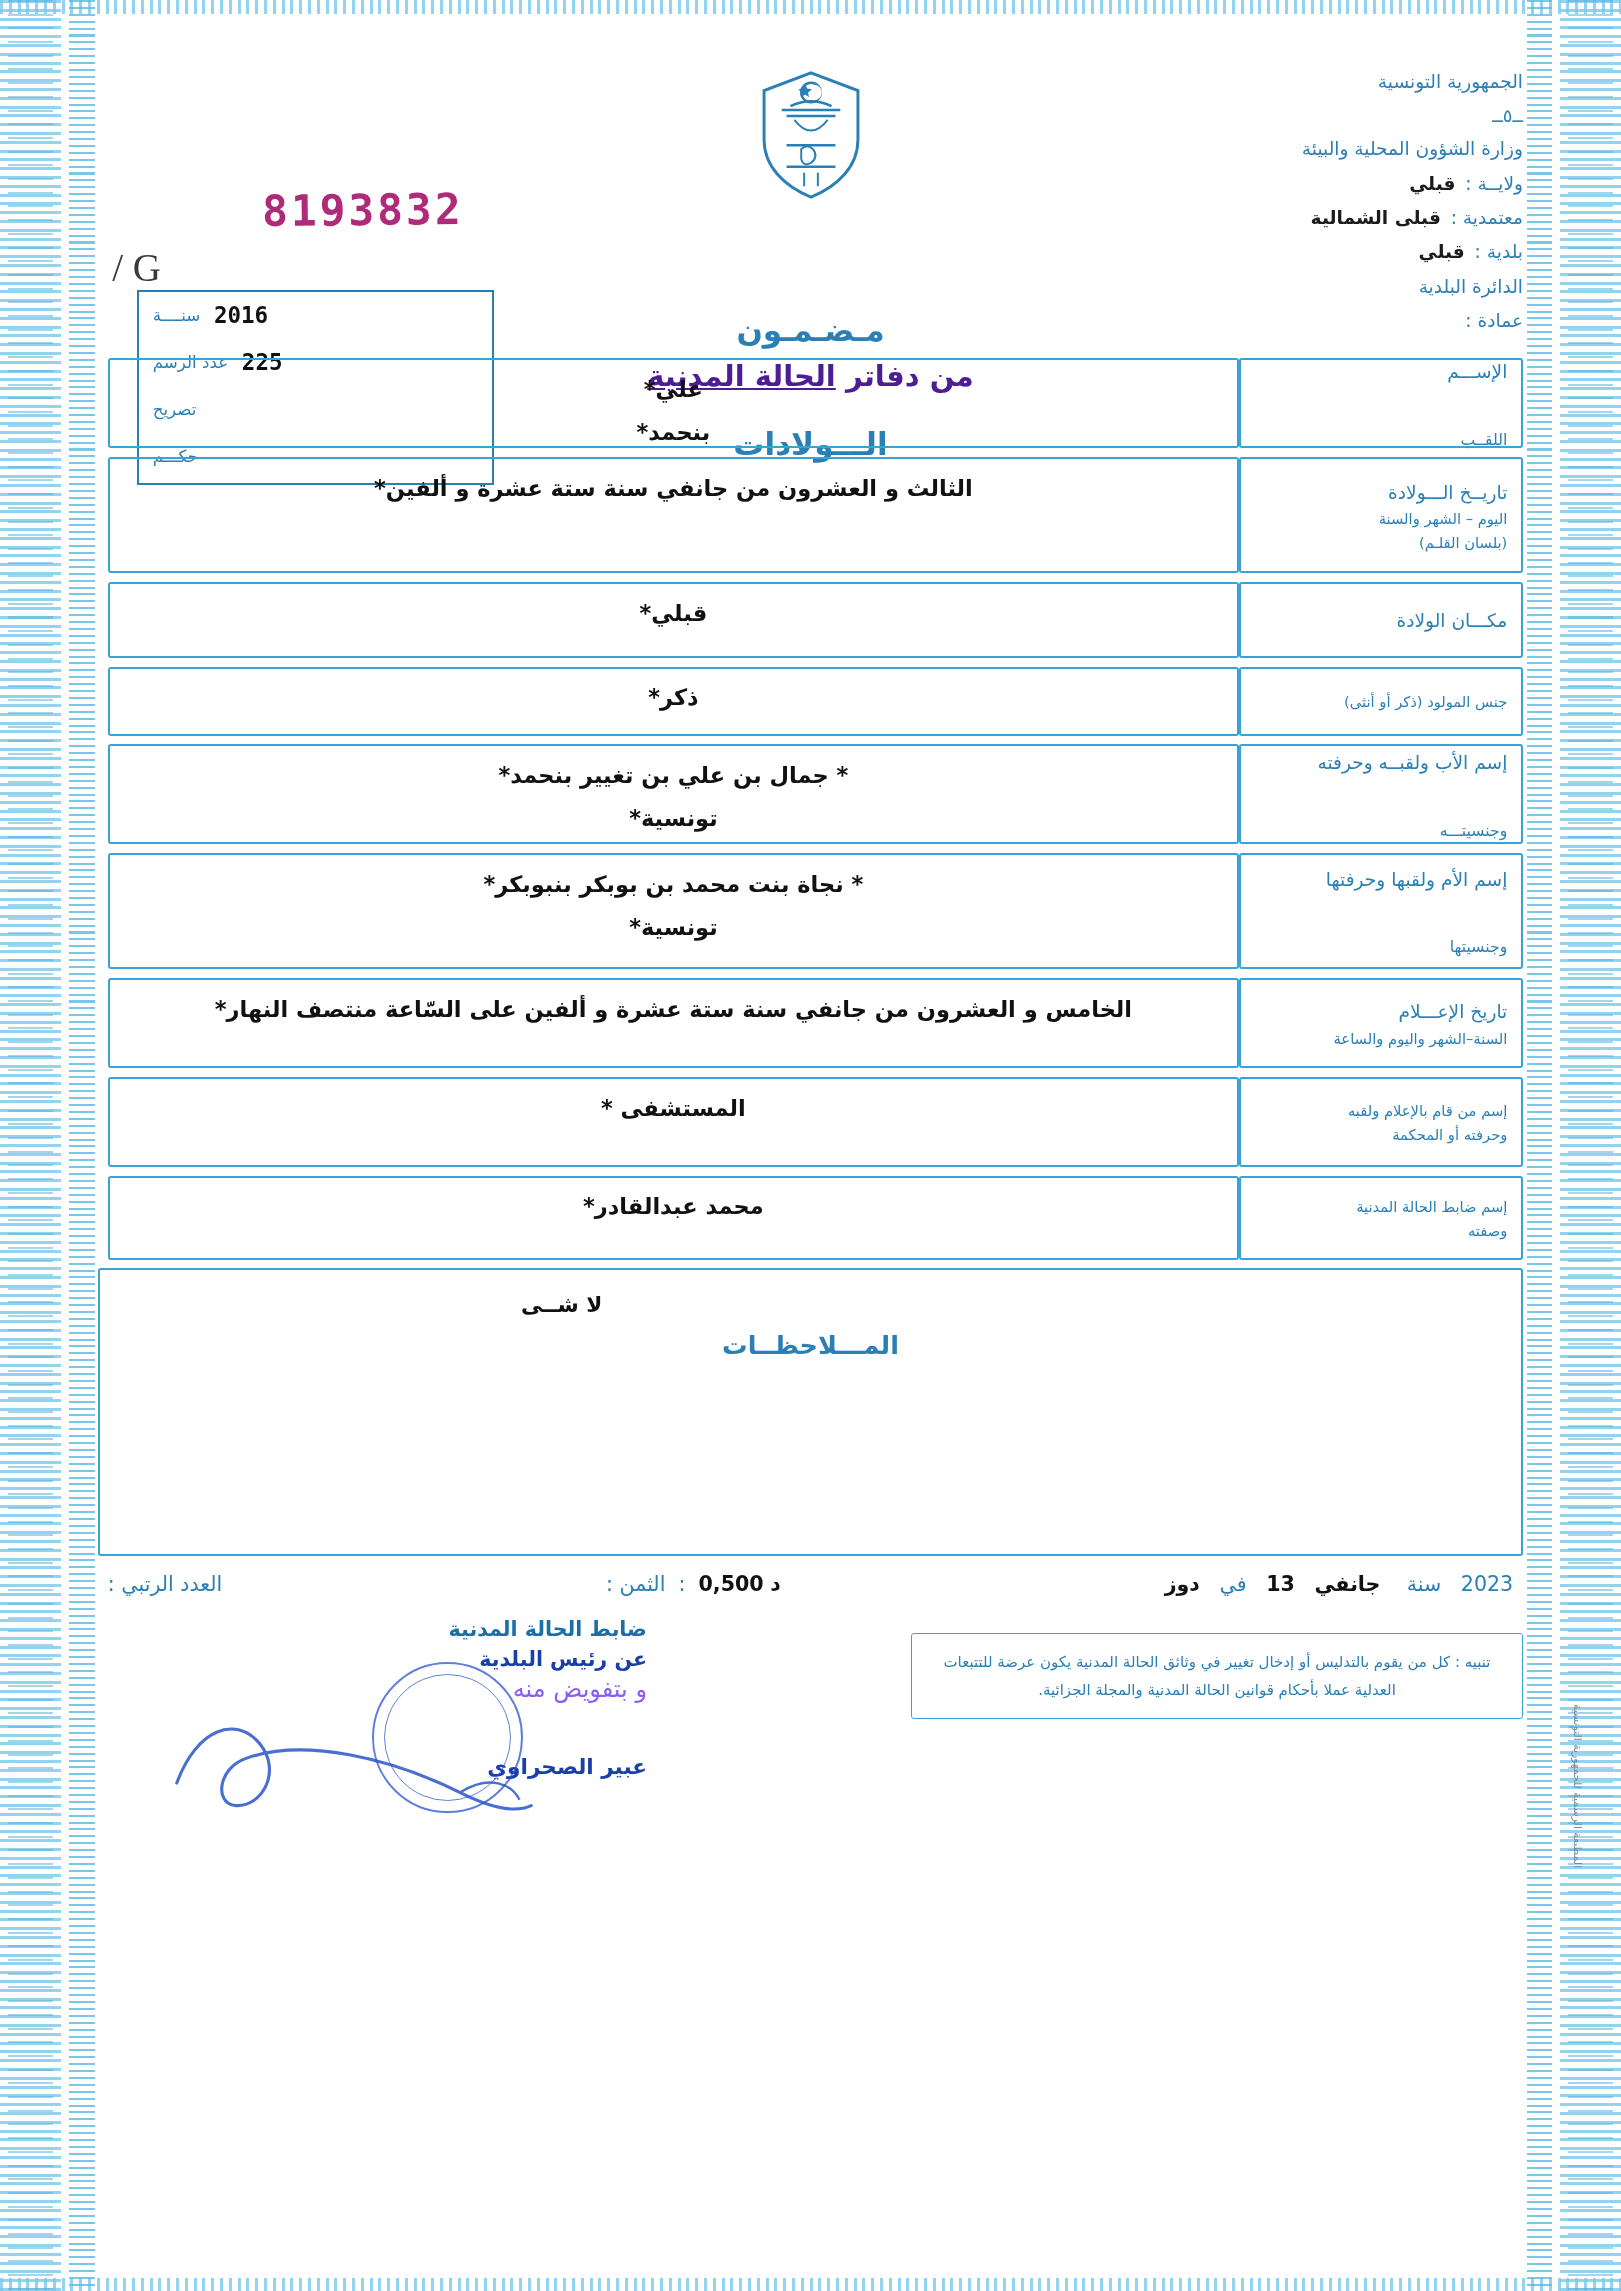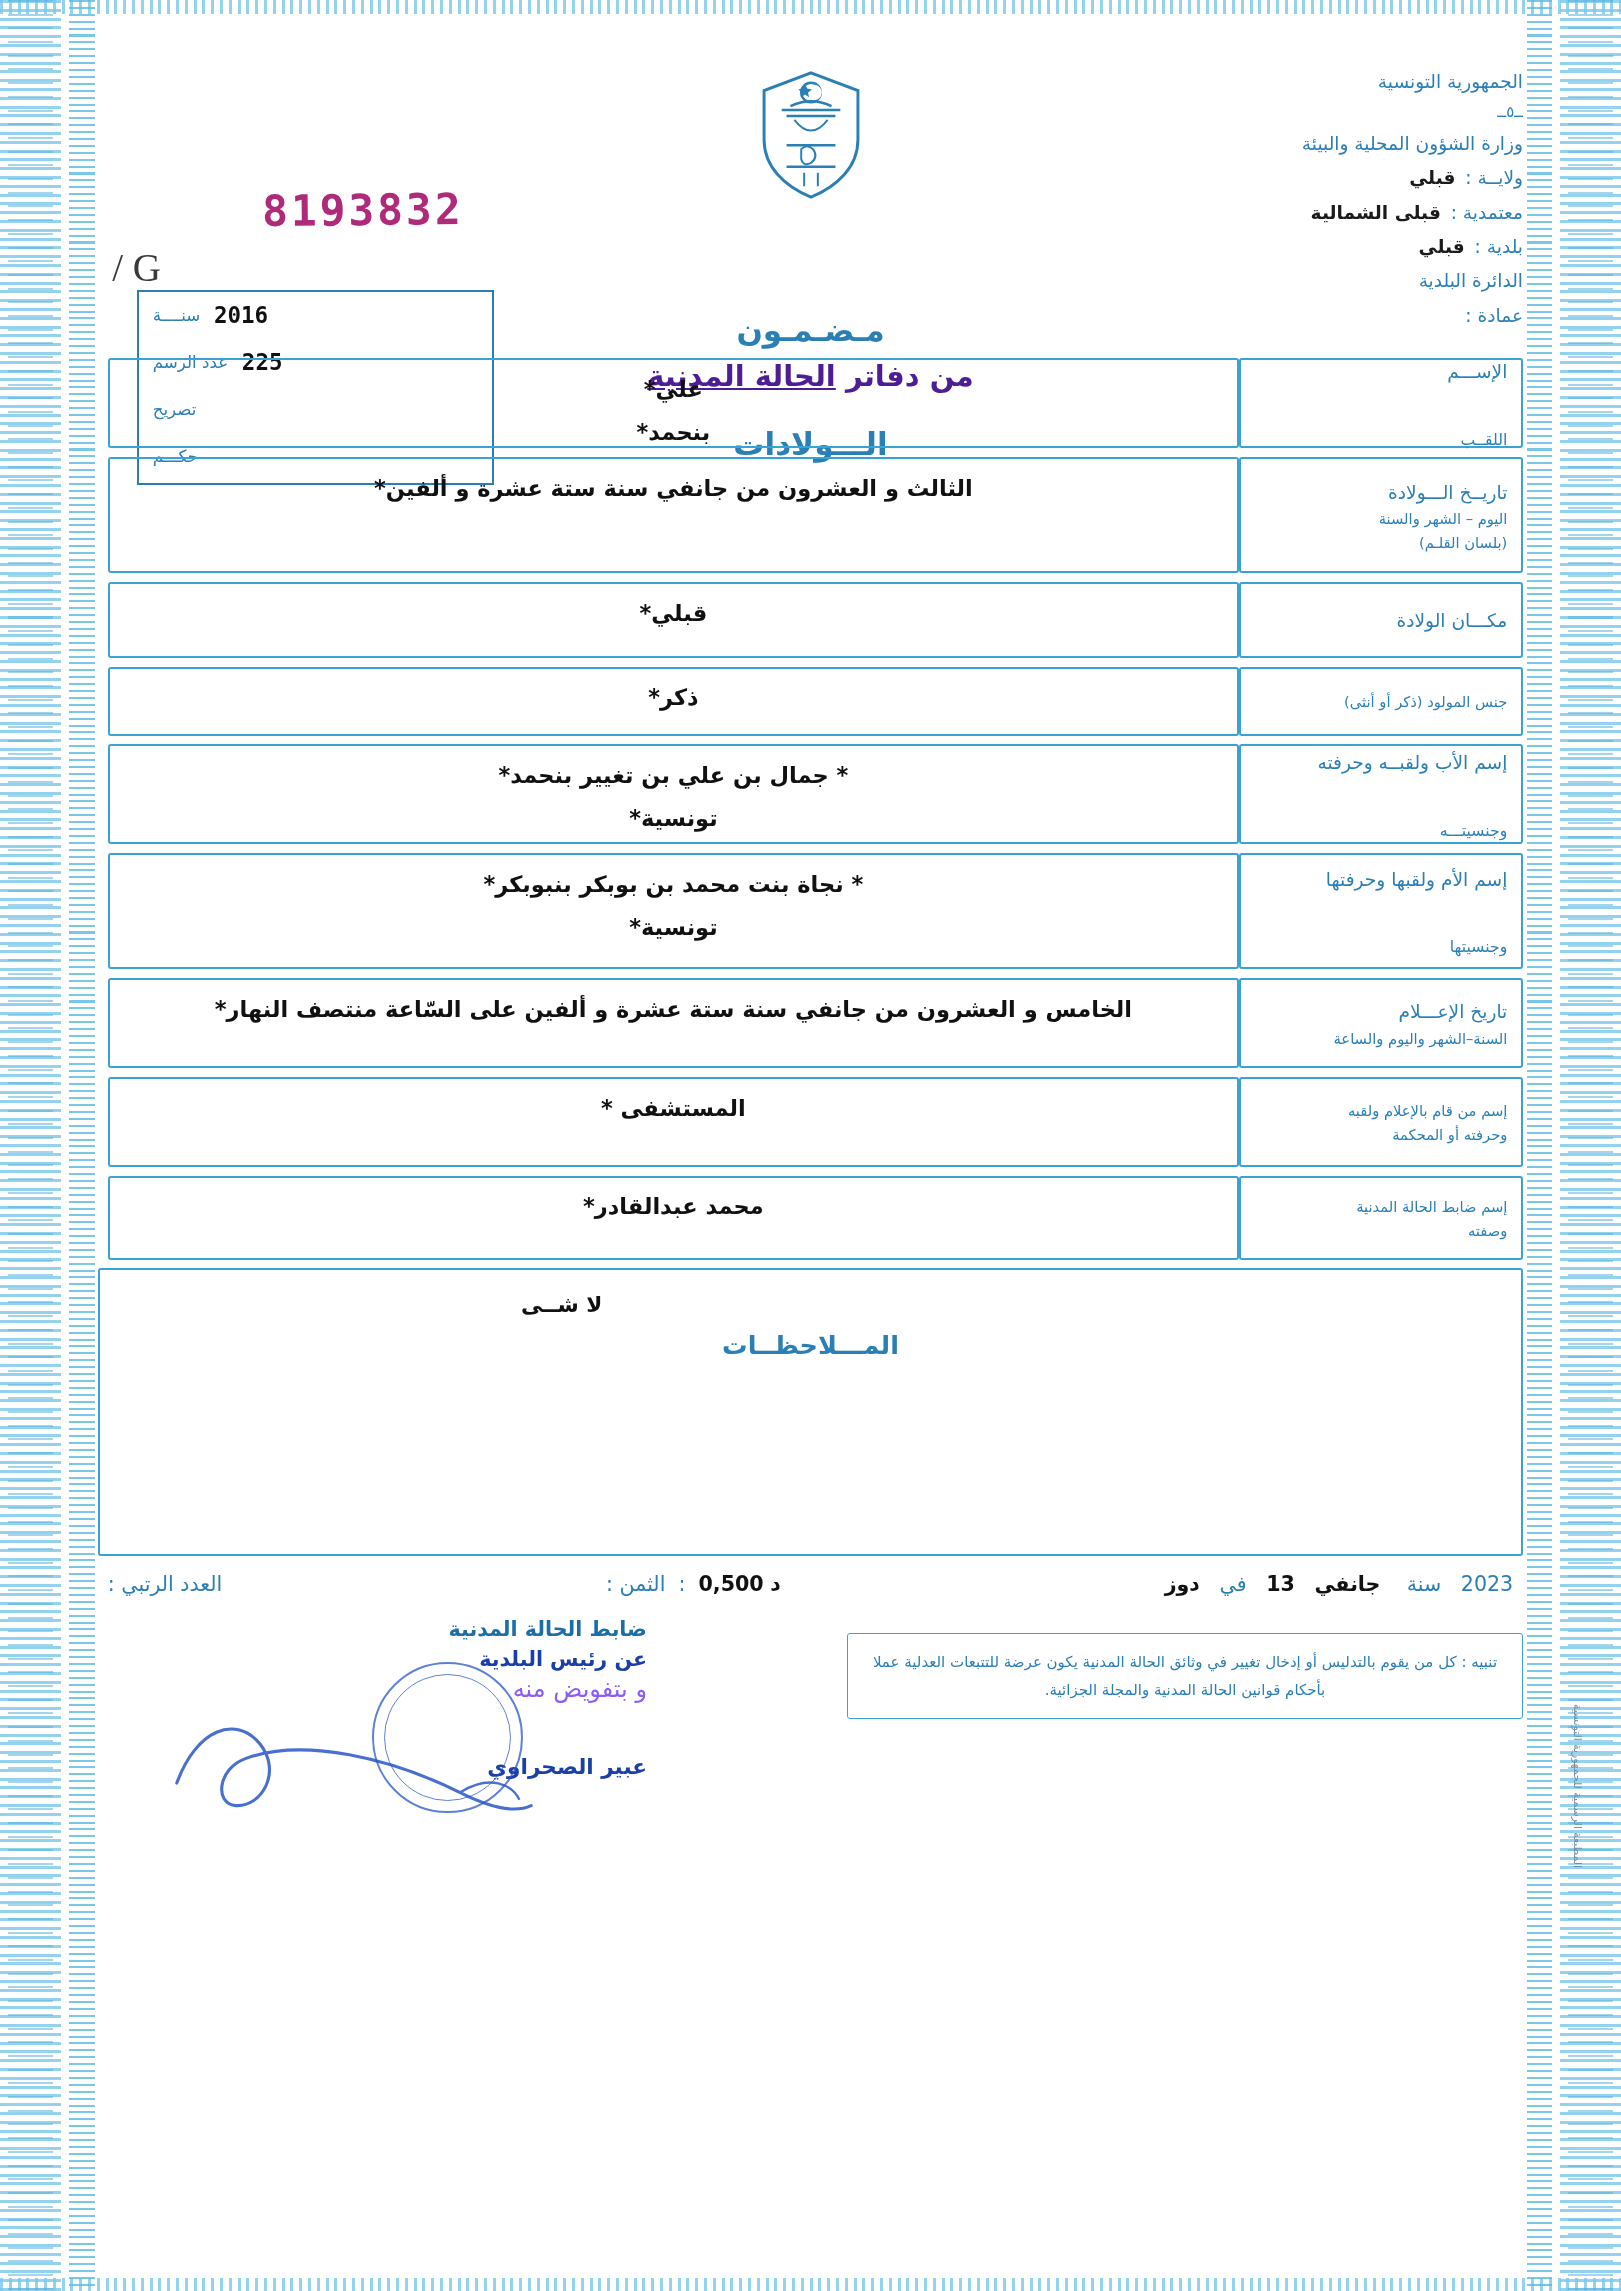--- a/index.html
+++ b/index.html
@@ -59,21 +59,21 @@
   
   .header{position:relative;height:323px;}
   .head-right{
     position:absolute;right:0;top:47px;width:323px;
     text-align:right;color:#2a7fb5;font-size:18.6px;line-height:1.85;
   }
   .head-right .org{color:#2a7fb5;}
   .head-right .row{display:flex;justify-content:flex-start;gap:9.8px;}
   .head-right .lbl{white-space:nowrap;}
   .head-right .val{color:#1b1b1b;font-weight:bold;}
-  .sep-dot{color:#2a7fb5;font-size:15px;letter-spacing:2px;}
+  .sep-dot{color:#2a7fb5;font-size:18px;letter-spacing:2px;}
 
   .emblem{
     position:absolute;left:50%;top:51px;transform:translateX(-50%);
     width:108px;height:132px;
   }
   .emblem svg{width:108px;height:132px;}
 
   .center-title{
     position:absolute;left:50%;top:294px;transform:translateX(-50%);
     text-align:center;width:608px;
@@ -157,21 +157,21 @@
     display:flex;justify-content:space-between;align-items:center;
     padding:0 9.8px;
   }
   .ordnum{color:#2a7fb5;font-size:20.6px;}
   .price{color:#2a7fb5;font-size:20.6px;}
   .price .v{color:#111;font-weight:bold;position:relative;}
   .place-date{color:#2a7fb5;font-size:20.6px;}
   .place-date .v{color:#111;font-weight:bold;}
 
   .warn{
-    position:absolute;right:0;top:61px;width:676px;
+    position:absolute;right:0;top:61px;width:612px;
     border:1.5px solid #3aa3d6;border-radius:2.9px;
     color:#2a7fb5;font-size:15px;line-height:1.9;text-align:center;
     padding:13.7px 15.7px;box-sizing:border-box;
   }
   .sign{
     position:absolute;left:39px;top:45px;width:510px;text-align:right;
     color:#1a4fa0;
   }
   .sign .s1{color:#1b6fa8;font-size:20.6px;font-weight:bold;}
   .sign .s2{color:#1a3fa8;font-size:20.6px;font-weight:bold;margin-top:5.9px;}

